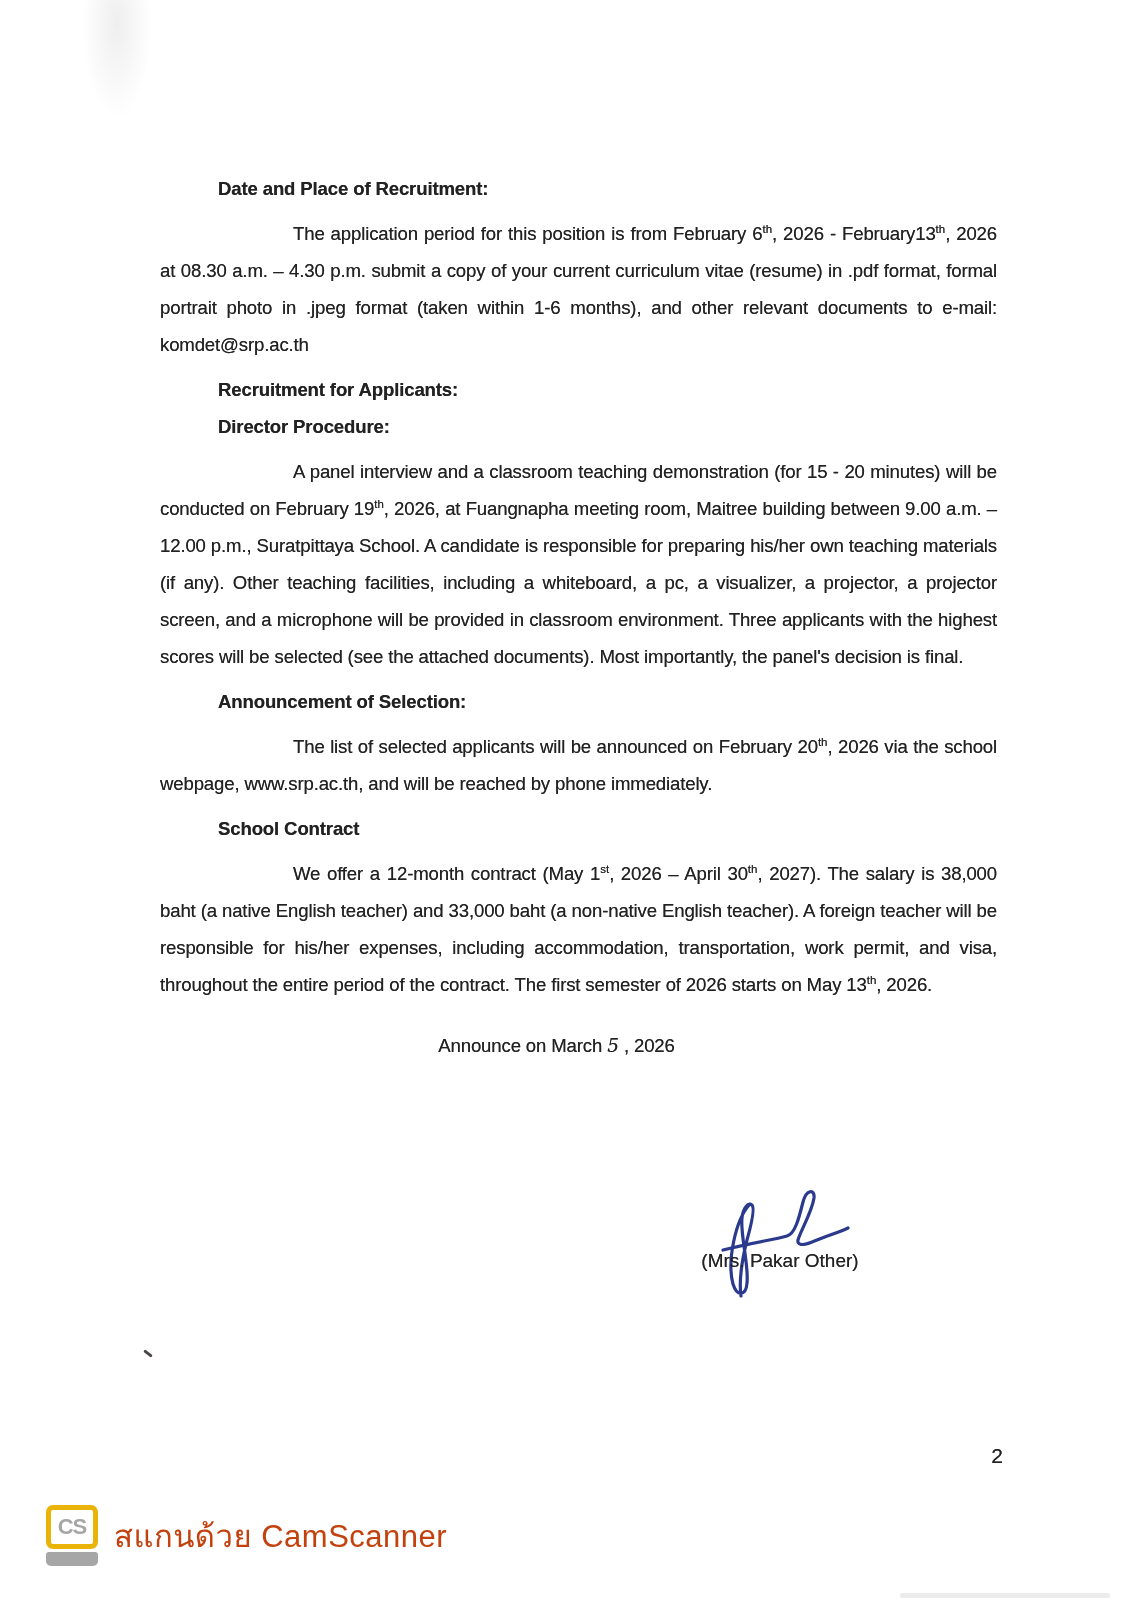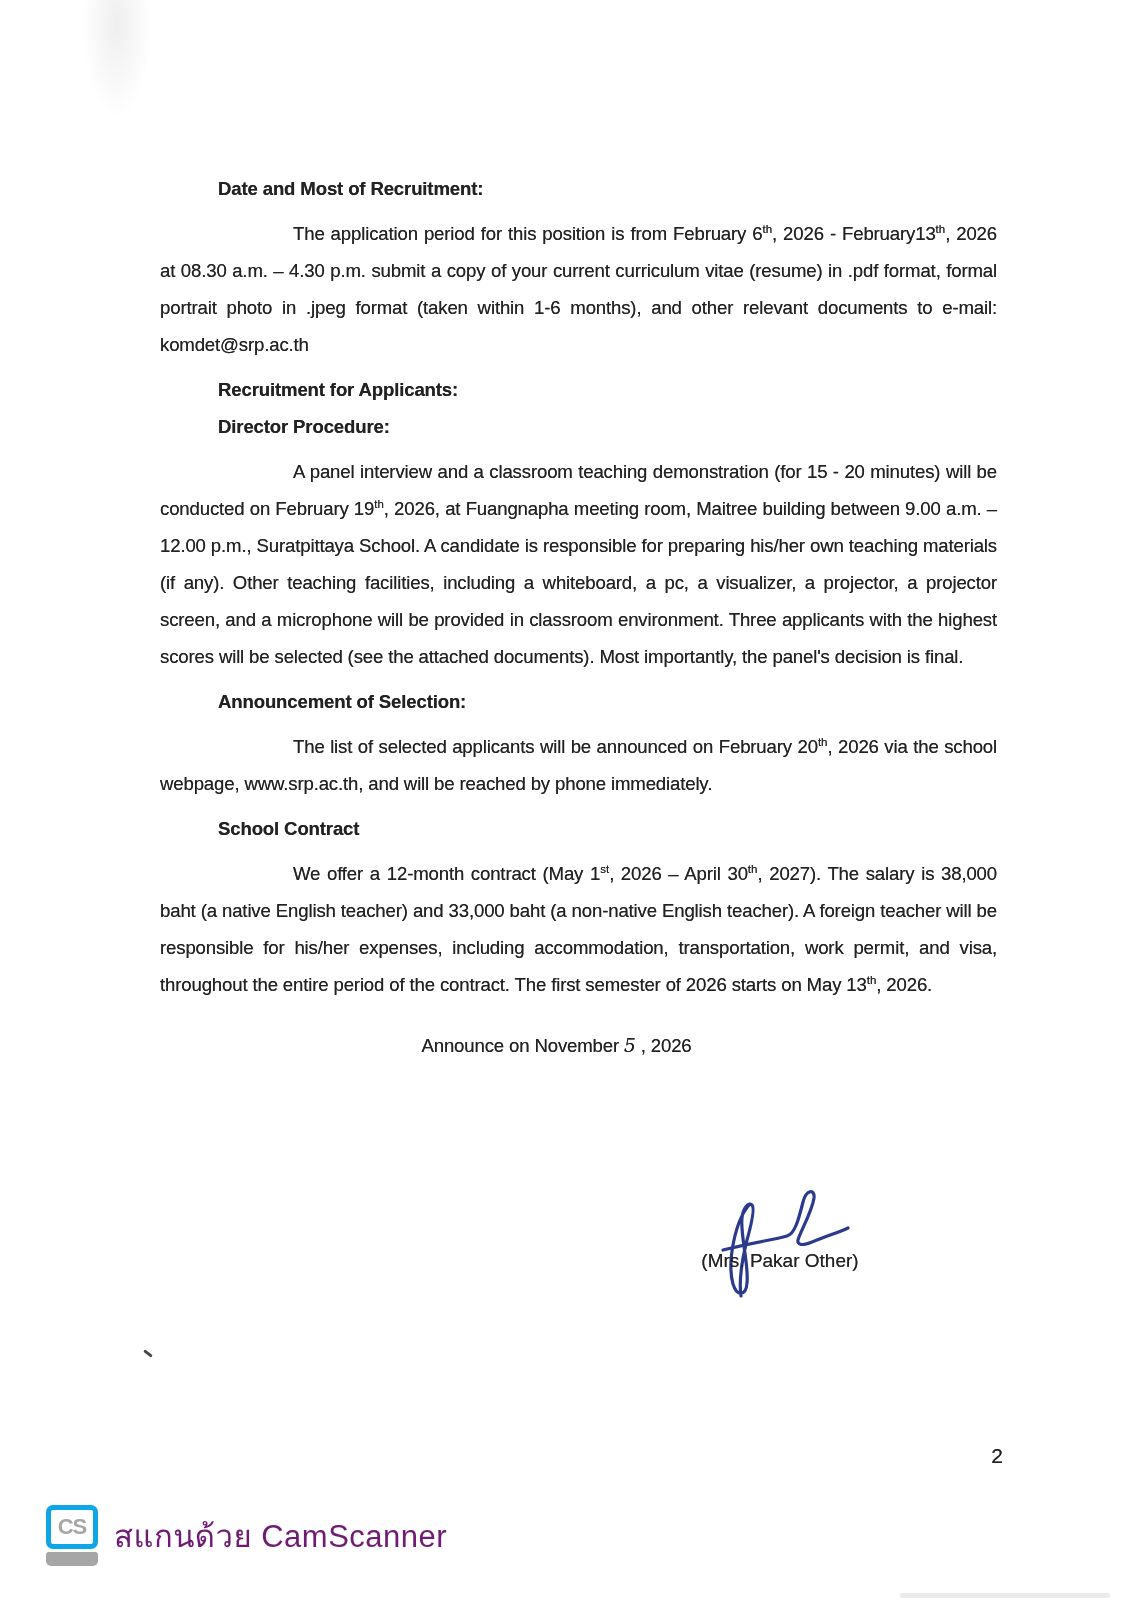--- a/index.html
+++ b/index.html
@@ -65,36 +65,36 @@
     color:#b2b2b2;
   }
   .cs-logo{
     width:52px;height:62px;
     display:flex;flex-direction:column;
     margin-right:16px;
   }
   .cs-box{
     box-sizing:border-box;
     width:52px;height:44px;
-    border:5px solid #0ea5e9;
+    border:5px solid #eab308;
     border-radius:7px;
     background:#ffffff;
     display:flex;align-items:center;justify-content:center;
     font-weight:bold;font-size:22px;color:#a6a6a6;
     letter-spacing:-1px;
   }
   .cs-bed{
     width:52px;height:14px;
     margin-top:3px;
     background:#a6a6a6;
     border-radius:3px 3px 5px 5px;
   }
   .cam-text{
     font-size:31px;
-    color:#701a75;
+    color:#c2410c;
     letter-spacing:0.5px;
   }
   
   .smudge-top{
     position:absolute;left:82px;top:0;width:70px;height:120px;
     background:radial-gradient(ellipse at 50% 20%, rgba(90,90,100,0.10), rgba(0,0,0,0) 70%);
   }
   .speck{
     position:absolute;left:143px;top:1352px;
     width:10px;height:3px;background:#4a4449;border-radius:2px;
@@ -108,21 +108,21 @@
 </head>
 <body>
 
 <div class="page">
 
   <div class="smudge-top"></div>
 
   <div class="content">
 
     <div>
-      <p class="sec-heading">Date and Most of Recruitment:</p>
+      <p class="sec-heading">Date and Place of Recruitment:</p>
       <p class="sec-body">The application period for this position is from February 6<sup>th</sup>, 2026 - February13<sup>th</sup>, 2026 at 08.30 a.m. – 4.30 p.m. submit a copy of your current curriculum vitae (resume) in .pdf format, formal portrait photo in .jpeg format (taken within 1-6 months), and other relevant documents to e-mail: komdet@srp.ac.th</p>
     </div>
 
     <div>
       <p class="sec-heading">Recruitment for Applicants:</p>
     </div>
 
     <div>
       <p class="sec-heading">Director Procedure:</p>
       <p class="sec-body">A panel interview and a classroom teaching demonstration (for 15 - 20 minutes) will be conducted on February 19<sup>th</sup>, 2026, at Fuangnapha meeting room, Maitree building between 9.00 a.m. – 12.00 p.m., Suratpittaya School. A candidate is responsible for preparing his/her own teaching materials (if any). Other teaching facilities, including a whiteboard, a pc, a visualizer, a projector, a projector screen, and a microphone will be provided in classroom environment. Three applicants with the highest scores will be selected (see the attached documents). Most importantly, the panel's decision is final.</p>
@@ -132,21 +132,21 @@
       <p class="sec-heading">Announcement of Selection:</p>
       <p class="sec-body">The list of selected applicants will be announced on February 20<sup>th</sup>, 2026 via the school webpage, www.srp.ac.th, and will be reached by phone immediately.</p>
     </div>
 
     <div>
       <p class="sec-heading">School Contract</p>
       <p class="sec-body">We offer a 12-month contract (May 1<sup>st</sup>, 2026 – April 30<sup>th</sup>, 2027). The salary is 38,000 baht (a native English teacher) and 33,000 baht (a non-native English teacher). A foreign teacher will be responsible for his/her expenses, including accommodation, transportation, work permit, and visa, throughout the entire period of the contract. The first semester of 2026 starts on May 13<sup>th</sup>, 2026.</p>
     </div>
 
     <div class="announce-row">
-      <span>Announce on November</span>
+      <span>Announce on March</span>
       <span class="hand-digit">5</span>
       <span>, 2026</span>
     </div>
 
   </div>
 
   <svg class="signature-svg" viewBox="0 0 160 130">
     <g fill="none" stroke="#2b3a8c" stroke-width="3.2" stroke-linecap="round">
       <path d="M55 26 C40 42 32 84 38 106 C42 119 51 118 52 105 C54 87 45 56 47 40 C48 30 53 24 57 27 C60 30 57 44 52 62 C47 82 44 104 46 118"></path>
       <path d="M28 72 C60 64 78 62 92 58 C100 56 104 40 108 24 C111 12 120 10 119 20 C117 34 105 54 103 62 C102 67 107 68 117 64 C131 58 145 54 153 50"></path>

